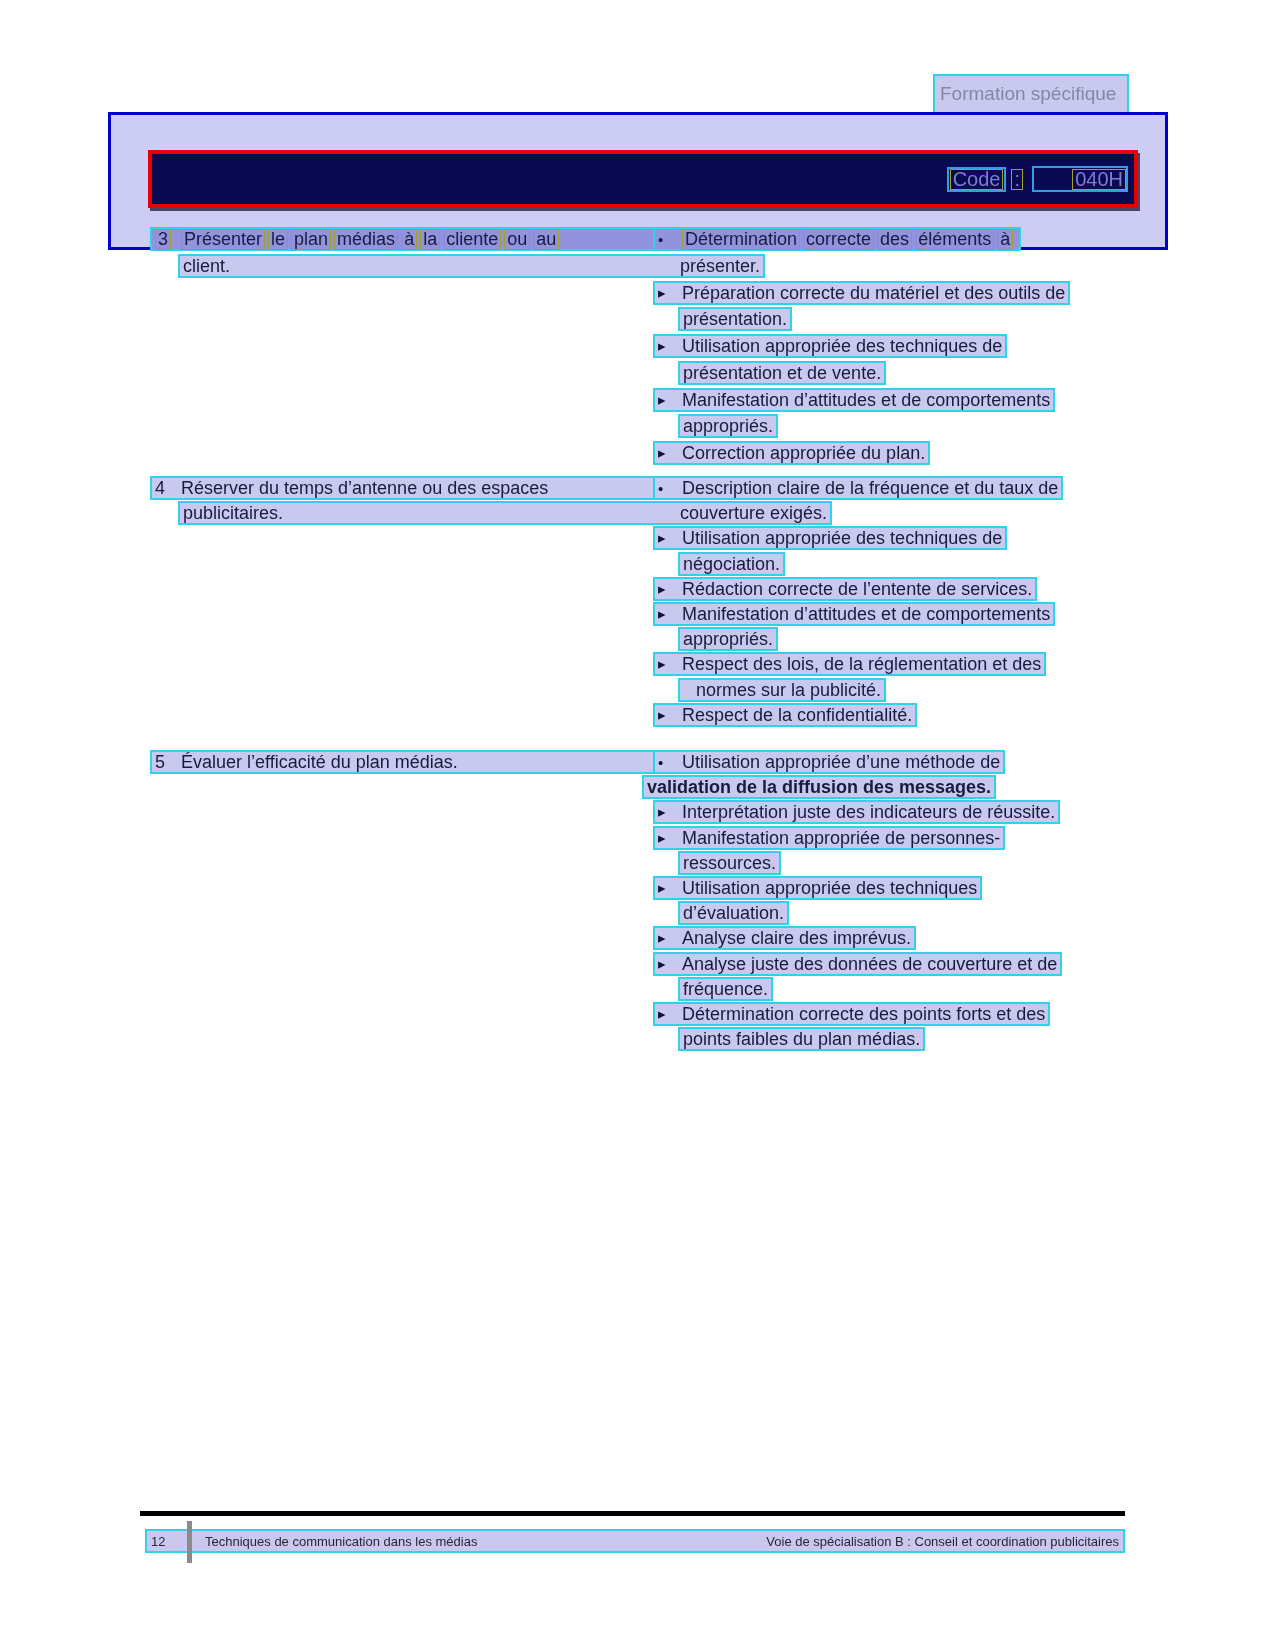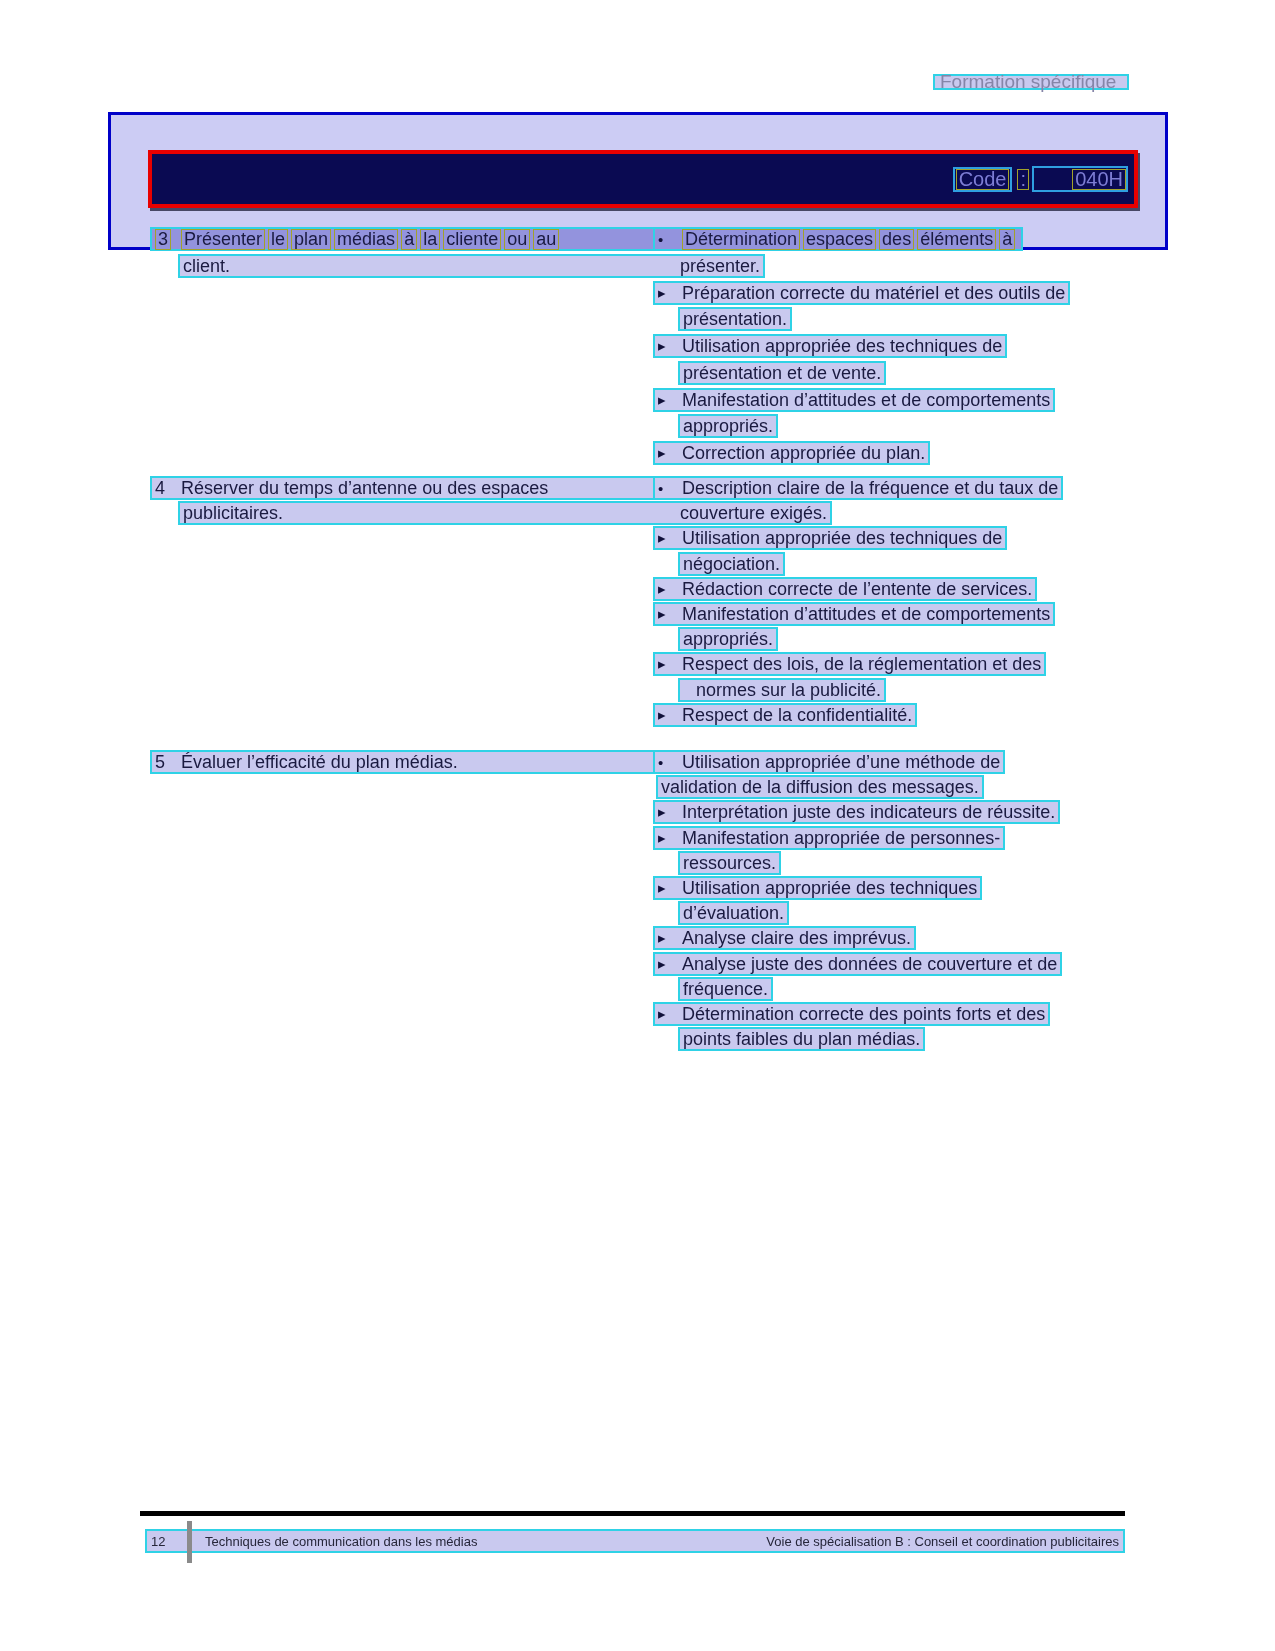--- a/index.html
+++ b/index.html
@@ -14,36 +14,36 @@
   .hlbox{background:#c9c9ef;border:2px solid #2fd2e6;box-sizing:border-box;}
 
   
   .w{border:1px solid #a2a22a;padding:0 2px;margin-right:3px;display:inline-block;line-height:19px;}
 
   .num{flex:0 0 26px;}
   .bullet{flex:0 0 24px;font-size:15px;color:#10103a;}
   .obj-span{flex:0 0 497px;}
 
   
-  .top-label{position:absolute;left:933px;top:74px;width:196px;height:16px;
+  .top-label{position:absolute;left:933px;top:74px;width:196px;height:40px;
              font-size:19px;color:#8585a8;display:flex;align-items:center;padding:0 5px;}
 
   
   .panel{position:absolute;left:108px;top:112px;width:1060px;height:138px;
          background:#ccccf4;border:3px solid #0000c8;box-sizing:border-box;}
 
   
   .navy{position:absolute;left:148px;top:150px;width:990px;height:58px;
         background:#0a0a52;border:4px solid #e80000;box-sizing:border-box;
         box-shadow:2px 3px 0 rgba(0,0,25,.65);}
   .code-group{position:absolute;right:6px;top:50%;transform:translateY(-50%);
               display:flex;align-items:center;font-size:20px;color:#7d7dd4;}
   .code-box{border:2px solid #2f9fe0;display:inline-flex;align-items:center;padding:0 1px;text-align:right;}
   .code-colon{margin:0 3px 0 5px;}
-  .code-field{border:2px solid #2f9fe0;width:96px;height:26px;margin-left:0;
+  .code-field{border:2px solid #2f9fe0;width:96px;height:26px;margin-left:6px;
               display:inline-flex;align-items:center;justify-content:flex-end;box-sizing:border-box;}
   .code-group .w{margin-right:0;}
 
   
   .footer-rule{position:absolute;left:140px;top:1511px;width:985px;height:5px;background:#000;}
   .footer-box{position:absolute;left:145px;top:1529px;width:980px;height:24px;
               display:flex;align-items:center;font-size:13px;color:#26263a;padding:0 4px;box-sizing:border-box;}
   .footer-box .pg{flex:0 0 42px;}
   .footer-box .ltxt{flex:1 1 auto;padding-left:12px;}
   .footer-box .rtxt{flex:0 0 auto;}
@@ -72,21 +72,21 @@
     </div>
   </div>
 
   <div id="rows-layer">
       <div class="line dark" style="left: 150px; top: 227px; width: 505px;">
         <span class="num"><span class="w">3</span></span>
         <span><span class="w">Présenter</span><span class="w">le</span><span class="w">plan</span><span class="w">médias</span><span class="w">à</span><span class="w">la</span><span class="w">cliente</span><span class="w">ou</span><span class="w">au</span></span>
       </div>
       <div class="line dark" style="top: 227px; left: 653px;">
         <span class="bullet">•</span>
-        <span><span class="w">Détermination</span><span class="w">espaces</span><span class="w">des</span><span class="w">éléments</span><span class="w">à</span></span>
+        <span><span class="w">Détermination</span><span class="w">correcte</span><span class="w">des</span><span class="w">éléments</span><span class="w">à</span></span>
       </div>
       <div class="line" style="left: 178px; top: 254px;">
         <span class="obj-span">client.</span>
         <span>présenter.</span>
       </div>
       <div class="line" style="top: 281px; left: 653px;">
         <span class="bullet">▸</span>
         <span>Préparation correcte du matériel et des outils de</span>
       </div>
       <div class="line" style="top: 307px; left: 678px;">
@@ -152,21 +152,21 @@
         <span>Respect de la confidentialité.</span>
       </div>
       <div class="line" style="left: 150px; top: 750px; width: 505px;">
         <span class="num">5</span>
         <span>Évaluer l’efficacité du plan médias.</span>
       </div>
       <div class="line" style="top: 750px; left: 653px;">
         <span class="bullet">•</span>
         <span>Utilisation appropriée d’une méthode de</span>
       </div>
-      <div class="line" style="top: 775px; left: 656px;">
+      <div class="line" style="top: 775px; left: 642px; font-weight: bold;">
         <span>validation de la diffusion des messages.</span>
       </div>
       <div class="line" style="top: 800px; left: 653px;">
         <span class="bullet">▸</span>
         <span>Interprétation juste des indicateurs de réussite.</span>
       </div>
       <div class="line" style="top: 826px; left: 653px;">
         <span class="bullet">▸</span>
         <span>Manifestation appropriée de personnes-</span>
       </div>

